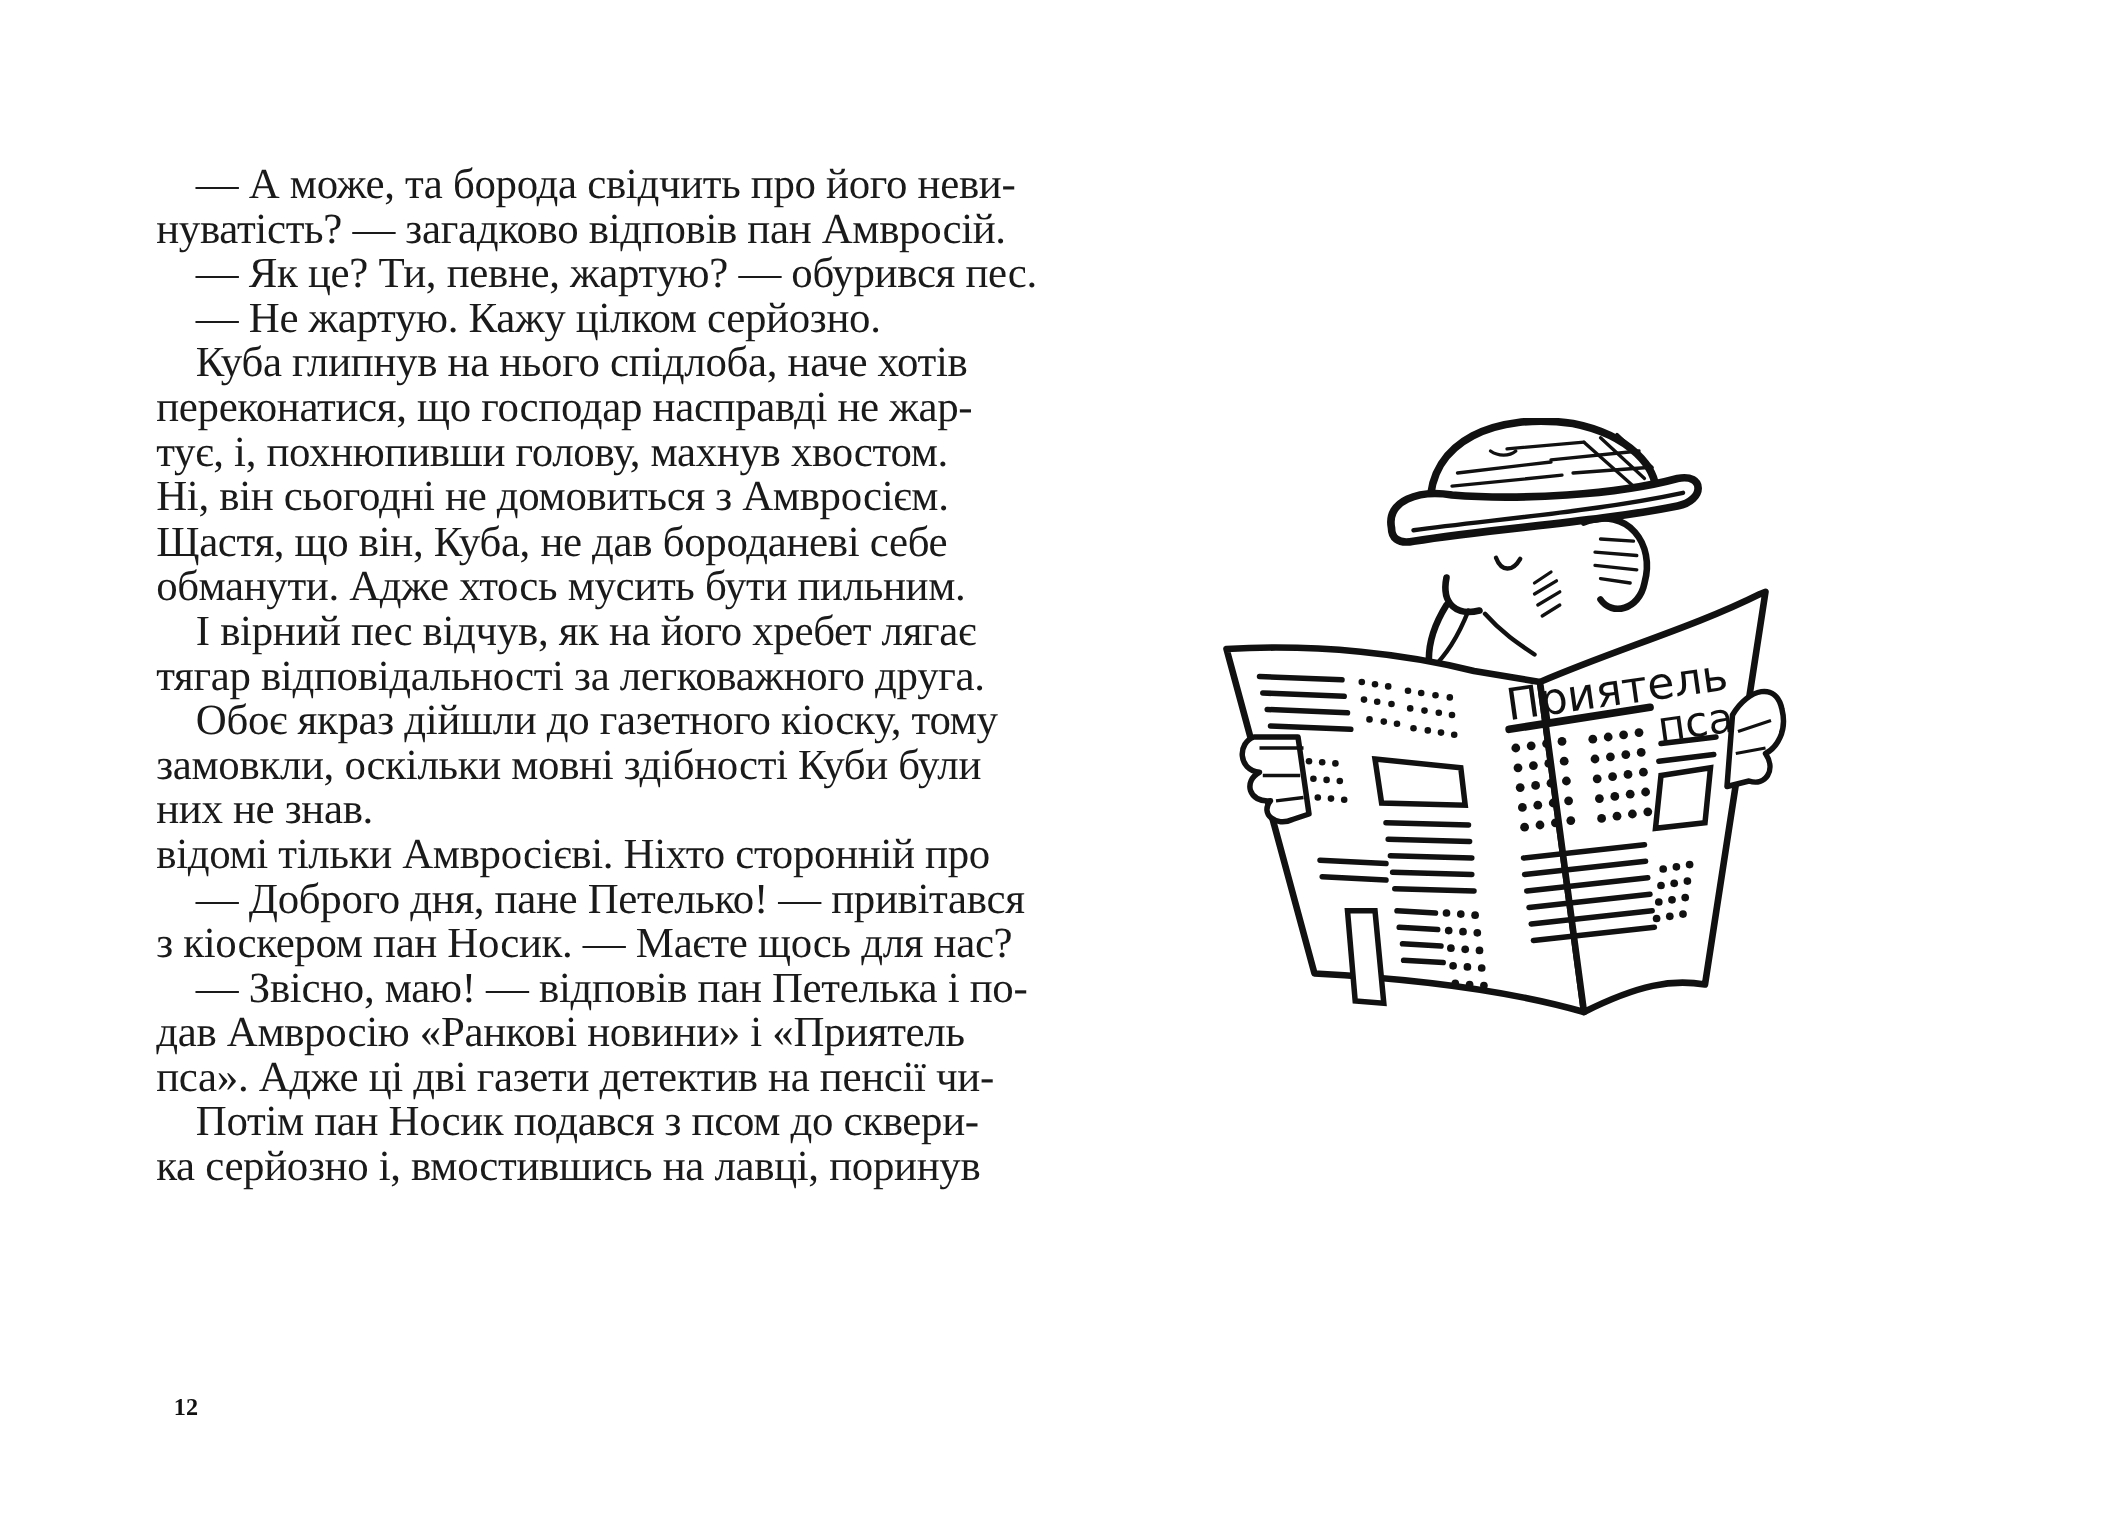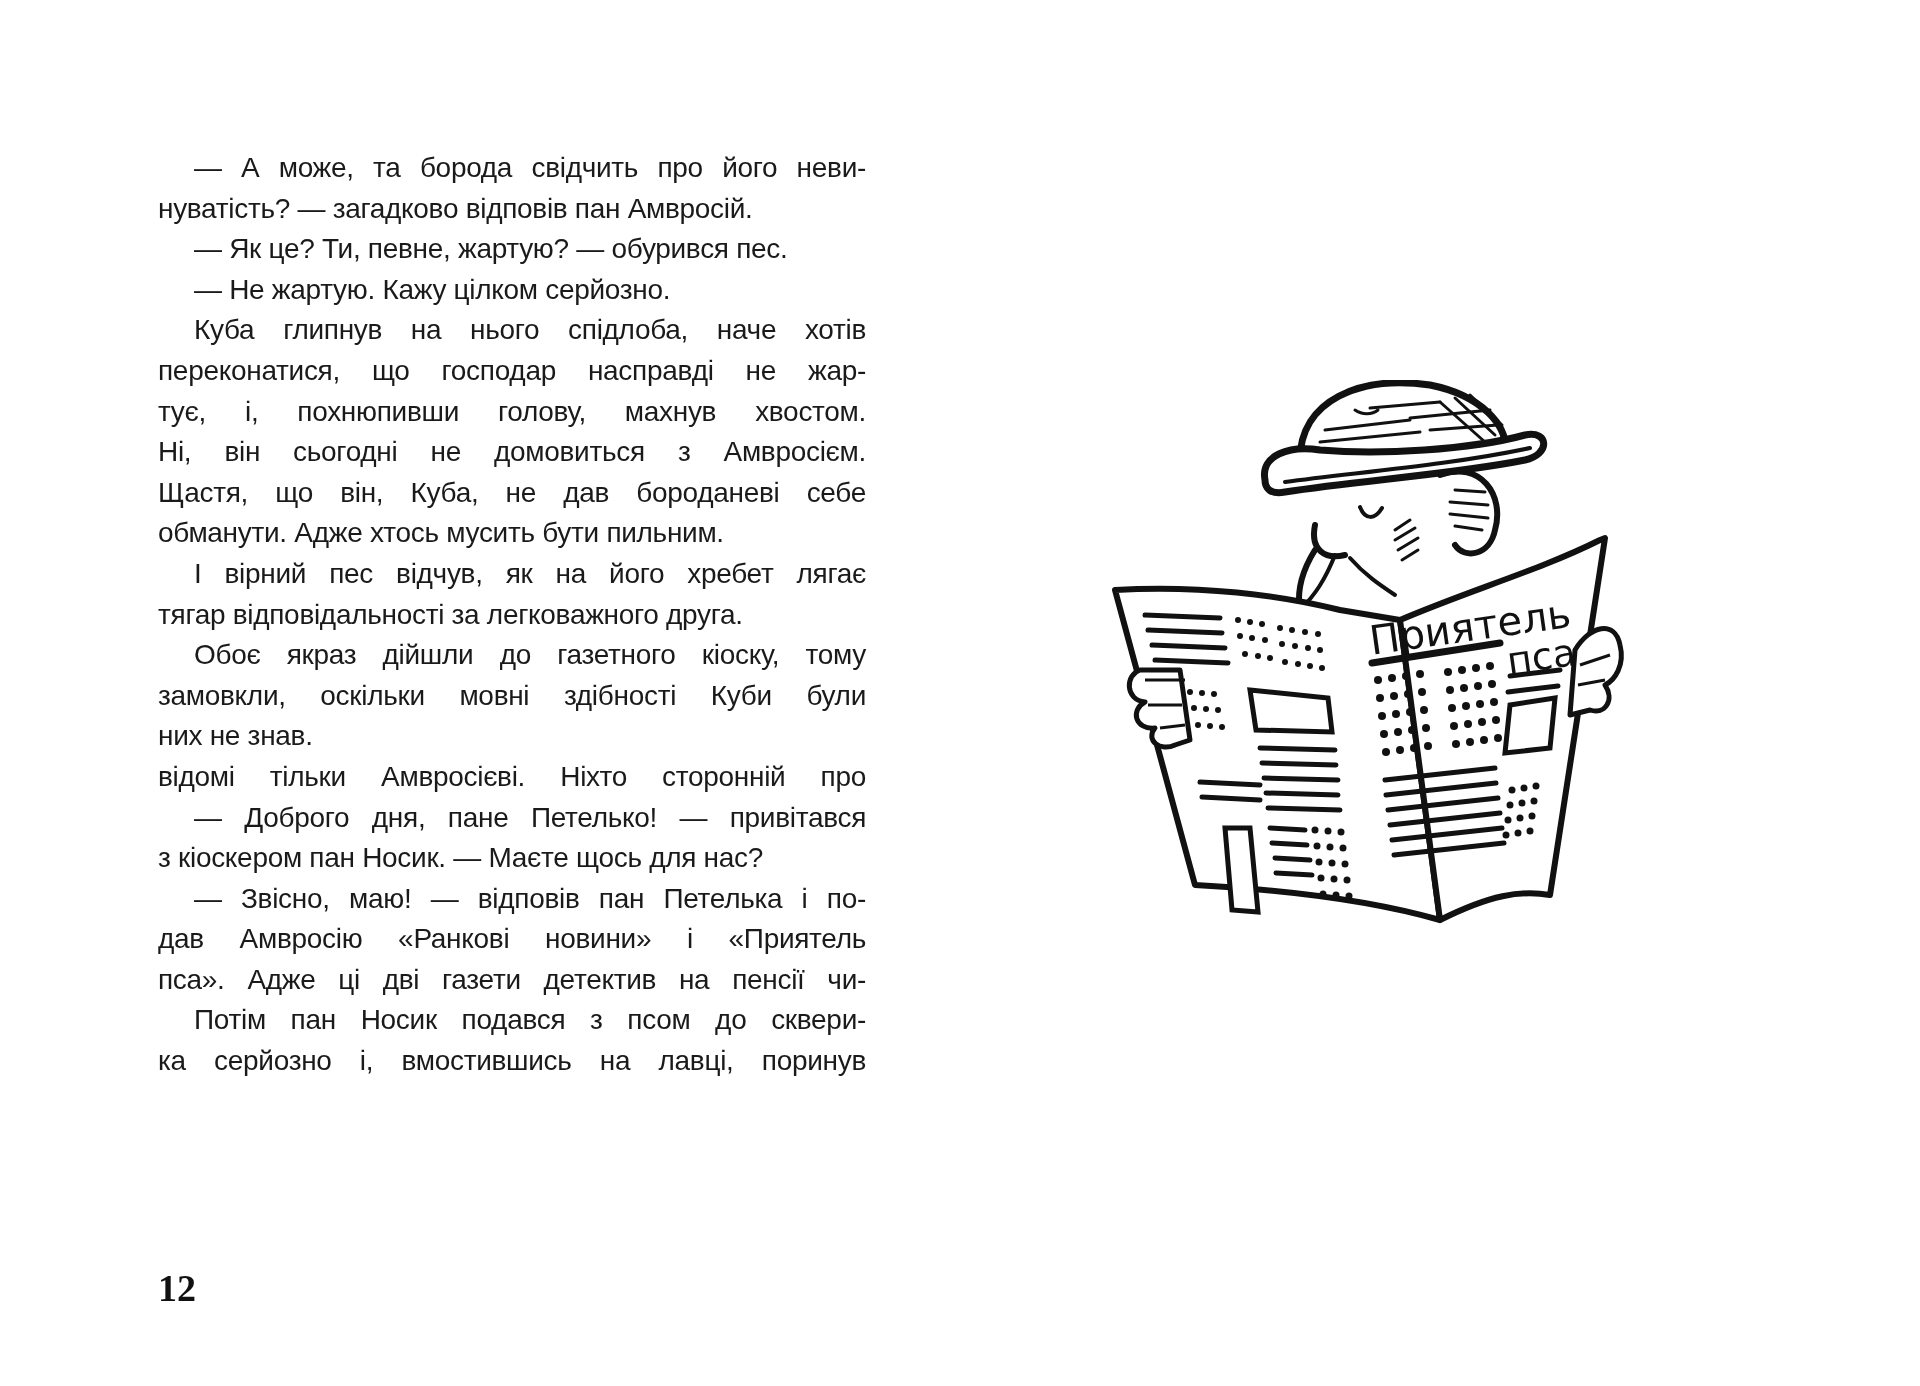--- a/index.html
+++ b/index.html
@@ -9,25 +9,25 @@
     }
     body {
       width: 1920px;
       height: 1386px;
       position: relative;
       overflow: hidden;
       color: #1a1a1a;
     }
     .page-text {
       position: absolute;
-      left: 158px;
+      left: 142px;
       top: 148px;
       width: 708px;
-      font-family: Liberation Sans, sans-serif;
-      font-size: 28px;
+      font-family: Liberation Serif, serif;
+      font-size: 39px;
       line-height: 40.6px;
       letter-spacing: -0.3px;
     }
     .line {
       display: block;
       white-space: nowrap;
       text-align: justify;
       text-align-last: justify;
       height: 40.6px;
     }
@@ -36,21 +36,21 @@
     }
     .line.last {
       text-align-last: left;
     }
     .page-number {
       position: absolute;
       left: 158px;
       top: 1266px;
       font-family: "Liberation Serif", "DejaVu Serif", serif;
       font-weight: bold;
-      font-size: 38px;
+      font-size: 22px;
       color: #111;
     }
     .illustration {
       position: absolute;
       left: 1110px;
       top: 380px;
       width: 620px;
       height: 600px;
     }
     .illustration svg {

